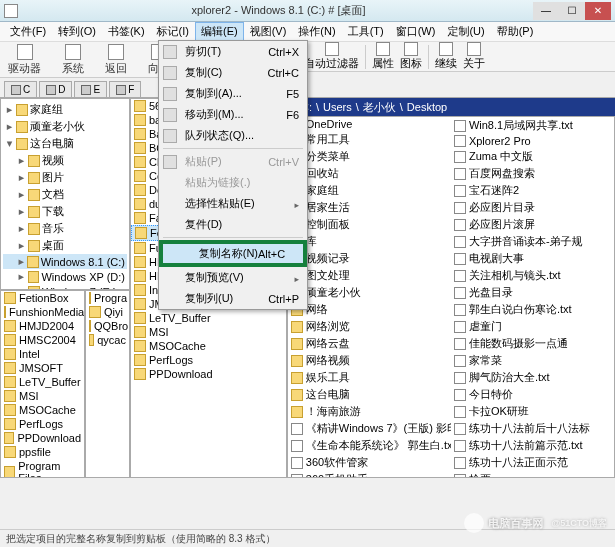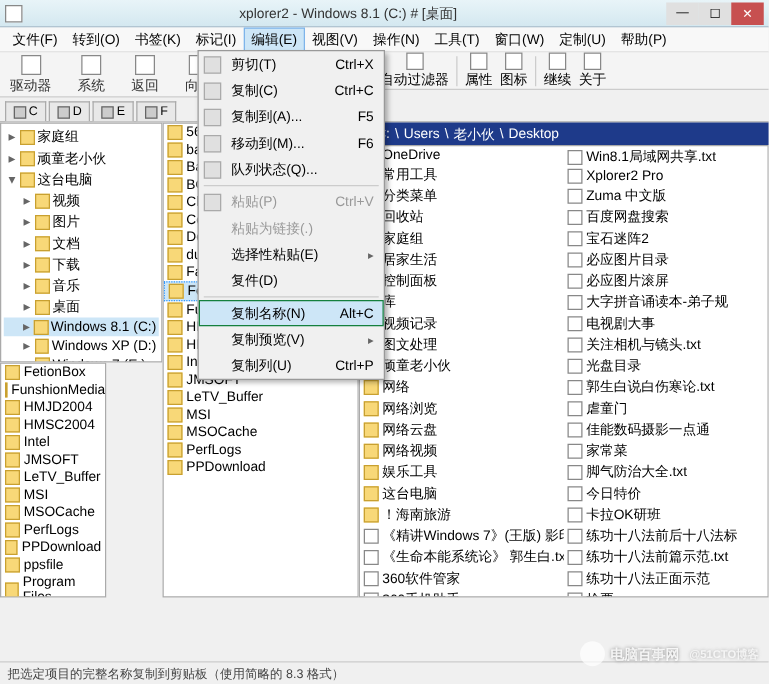--- a/index.html
+++ b/index.html
@@ -43,21 +43,21 @@
 .addrbar .seg { color:#fff; }
 .rightlist { flex:1; background:#fff; border:1px solid #aaa; overflow:hidden; display:flex; font-size:10px; }
 .rcol { flex:1; overflow:hidden; }
 .rcol .item { padding:1px 3px; display:flex; align-items:center; gap:3px; white-space:nowrap; }
 .rcol .item .fico { width:12px; height:12px; background:#f8d878; border:1px solid #c8a030; flex-shrink:0; }
 .rcol .item .fico.file { background:#fff; border:1px solid #888; }
 .statusbar { position:absolute; bottom:0; left:0; right:0; height:18px; background:#f0f0f0; border-top:1px solid #ccc; padding:2px 6px; font-size:10px; color:#444; }
 .ctxmenu { position:absolute; top:40px; left:158px; width:150px; background:#f0f0f0; border:1px solid #999; box-shadow:2px 2px 4px rgba(0,0,0,0.3); z-index:100; }
 .ctxmenu .mi { padding:3px 8px 3px 26px; display:flex; justify-content:space-between; align-items:center; position:relative; font-size:11px; }
 .ctxmenu .mi .mico { position:absolute; left:4px; width:14px; height:14px; background:#e0e0e0; border:1px solid #aaa; }
-.ctxmenu .mi.hl { background:#cde6f7; border:1px solid #15803d; padding:2px 7px 2px 25px; }
+.ctxmenu .mi.hl { background:#cde6f7; border:4px solid #15803d; padding:2px 7px 2px 25px;justify-content:center; }
 .ctxmenu .mi.dis { color:#999; }
 .ctxmenu .sep { height:1px; background:#ccc; margin:2px 4px; }
 .ctxmenu .arrow { font-size:9px; color:#666; }
 .watermark { position:absolute; right:8px; bottom:14px; font-size:14px; color:rgba(255,255,255,0.85); text-shadow:0 0 3px #888; font-weight:bold; display:flex; align-items:center; gap:4px; }
 .watermark .logo { width:20px; height:20px; border-radius:50%; background:rgba(255,255,255,0.7); }
 .toolbar2 { height:30px; background:#f4f4f4; display:flex; align-items:center; padding:2px 4px; border-bottom:1px solid #ccc; gap:6px; }
 .toolbar2 .tbtn2 { display:flex; flex-direction:column; align-items:center; font-size:9px; }
 .toolbar2 .tbtn2 .ico { width:14px; height:14px; background:#fff; border:1px solid #888; }
 .vsep { width:1px; height:24px; background:#ccc; }
 </style>
@@ -216,20 +216,26 @@
           <div class="item"><span class="fico"></span>HMSC2004</div>
           <div class="item"><span class="fico"></span>Intel</div>
           <div class="item"><span class="fico"></span>JMSOFT</div>
           <div class="item"><span class="fico"></span>LeTV_Buffer</div>
           <div class="item"><span class="fico"></span>MSI</div>
           <div class="item"><span class="fico"></span>MSOCache</div>
           <div class="item"><span class="fico"></span>PerfLogs</div>
           <div class="item"><span class="fico"></span>PPDownload</div>
           <div class="item"><span class="fico"></span>ppsfile</div>
           <div class="item"><span class="fico"></span>Program Files</div>
+        </div>
+      <div class="bottompane" style="flex:1" id="blb">
+          <div class="item"><span class="fico"></span>Progra</div>
+          <div class="item"><span class="fico"></span>Qiyi</div>
+          <div class="item"><span class="fico"></span>QQBro</div>
+          <div class="item"><span class="fico"></span>qycac</div>
         </div>
     </div>
   </div>
   <div class="midcol">
     <div class="flist" id="midlist">
         <div class="item"><span class="fico"></span>56Download</div>
         <div class="item"><span class="fico"></span>baidu player</div>
         <div class="item"><span class="fico"></span>BaofengDL</div>
         <div class="item"><span class="fico"></span>BOOT_BAK</div>
         <div class="item"><span class="fico"></span>CloudCache</div>

